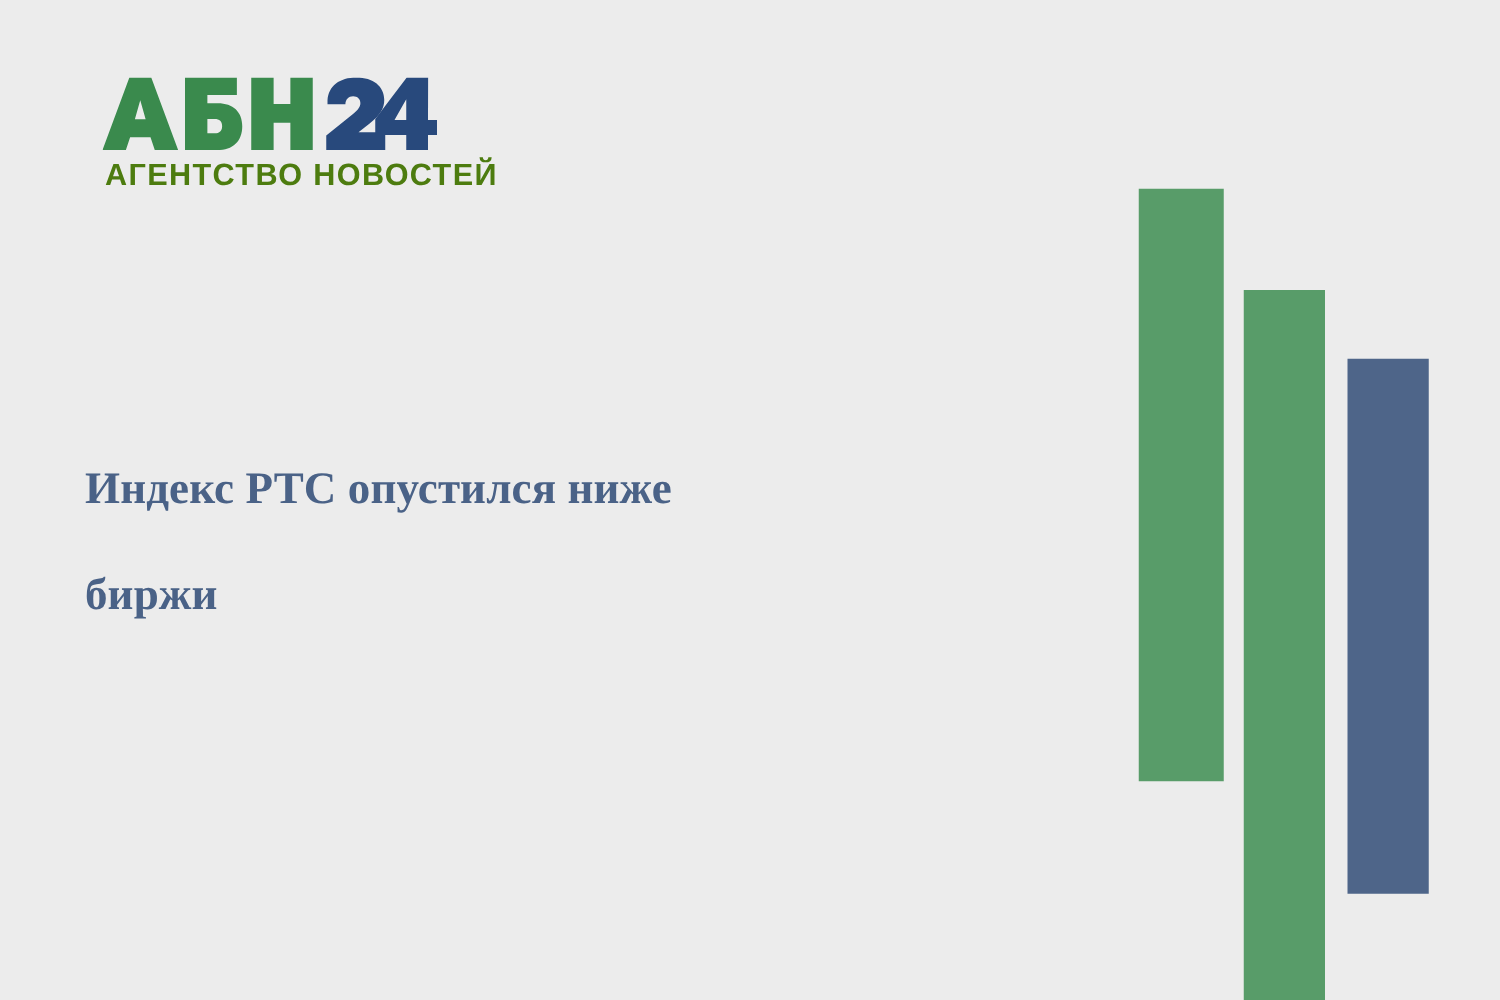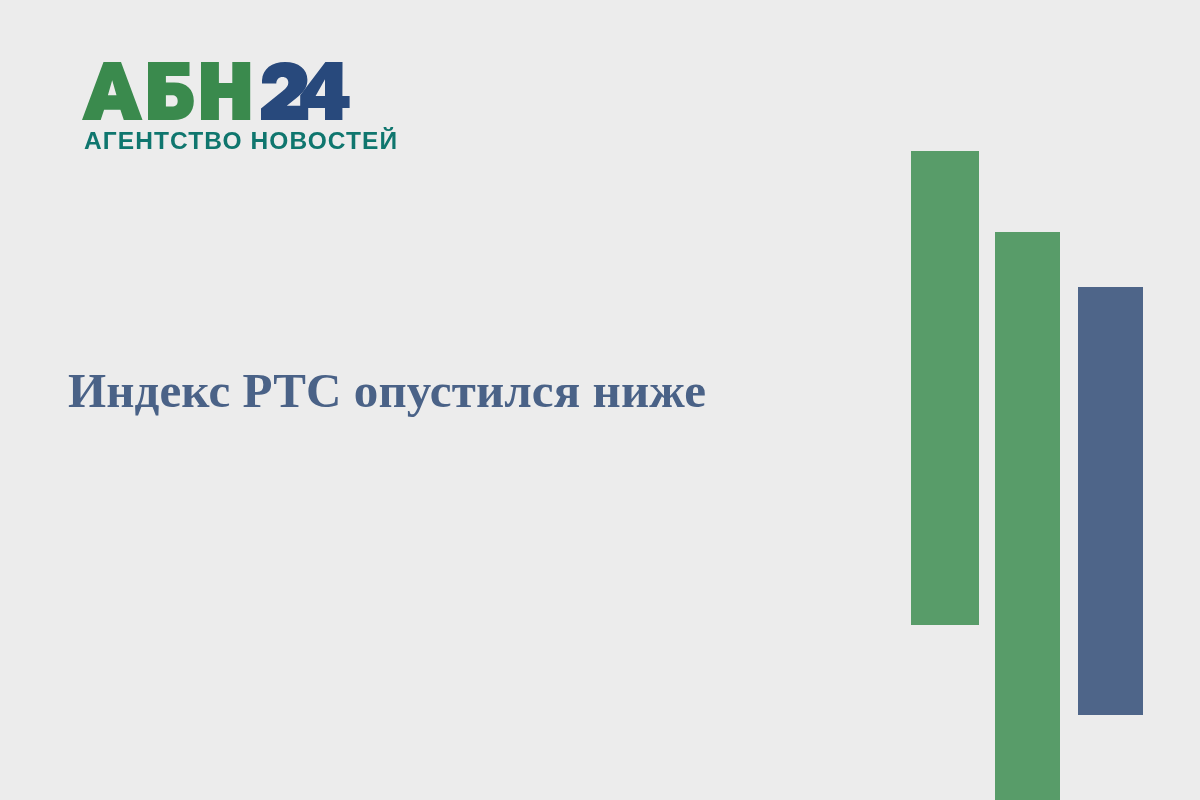--- a/index.html
+++ b/index.html
@@ -55,21 +55,21 @@
   }
 
   
   .headline {
     position: absolute;
     left: 68px;
     top: 348px;
     width: 800px;
     margin: 0;
     font-family: "Liberation Serif", "DejaVu Serif", serif;
-    font-size: 49px;
+    font-size: 36px;
     font-weight: 700;
     line-height: 85px;
     letter-spacing: 0.1px;
     color: #4a6287;
   }
   .headline-line {
     display: block;
     white-space: nowrap;
   }
 </style>
@@ -90,20 +90,21 @@
       <path fill="#3a8a4d" d="M21.5 0h17.5L60.5 58H41.8l-3.4-10.3H22.1L18.7 58H0L21.5 0zM30.2 18.2l-4.3 15.1h8.6l-4.3-15.1z"></path>
 
       <path fill="#3a8a4d" d="M66 0h41.5v13.9H83.9v6.6h8.3c12.3 0 19.6 6.9 19.6 18.4C111.8 51 104.3 58 91.8 58H66V0zm17.9 33.2v11.4h5.9c3.8 0 5.9-2 5.9-5.7 0-3.7-2.1-5.7-5.9-5.7h-5.9z"></path>
 
       <path fill="#3a8a4d" d="M119 0h17.9v21.1h13.4V0h17.9v58h-17.9V36.1h-13.4V58H119V0z"></path>
 
       <path fill="#28497c" d="M180 18.2C180.8 6.7 189.7 0 203.1 0c13.5 0 22.3 7.1 22.3 17.8 0 7.1-3.2 12.3-12.2 19.3l-8.4 6.6h21.4V58H179v-11.6l21.4-17.2c4.2-3.4 5.9-5.8 5.9-8.8 0-3.3-2.3-5.5-5.8-5.5-3.7 0-6 2.4-6.2 6.5H180v-3.2z"></path>
 
       <path fill="#28497c" d="M255.4 0h17.1l-.1 33.9h7.2V46h-7.2v12H255v-12h-24.8V33.2L255.4 0zm-.4 17.3L245.6 33.9H255V17.3z" transform="translate(-12,0)"></path>
     </svg>
-    <span class="logo-tagline" style="color: #0f766e;">АГЕНТСТВО НОВОСТЕЙ</span>
+    <span class="logo-tagline" style="color: #4d7c0f;">АГЕНТСТВО НОВОСТЕЙ</span>
   </div>
 
   <h1 class="headline" style="color: rgb(74, 98, 135);">
     <span class="headline-line">Индекс РТС опустился ниже</span>
+    <span class="headline-line">биржи</span>
   </h1>
 
 </div>
 
 </body></html>

